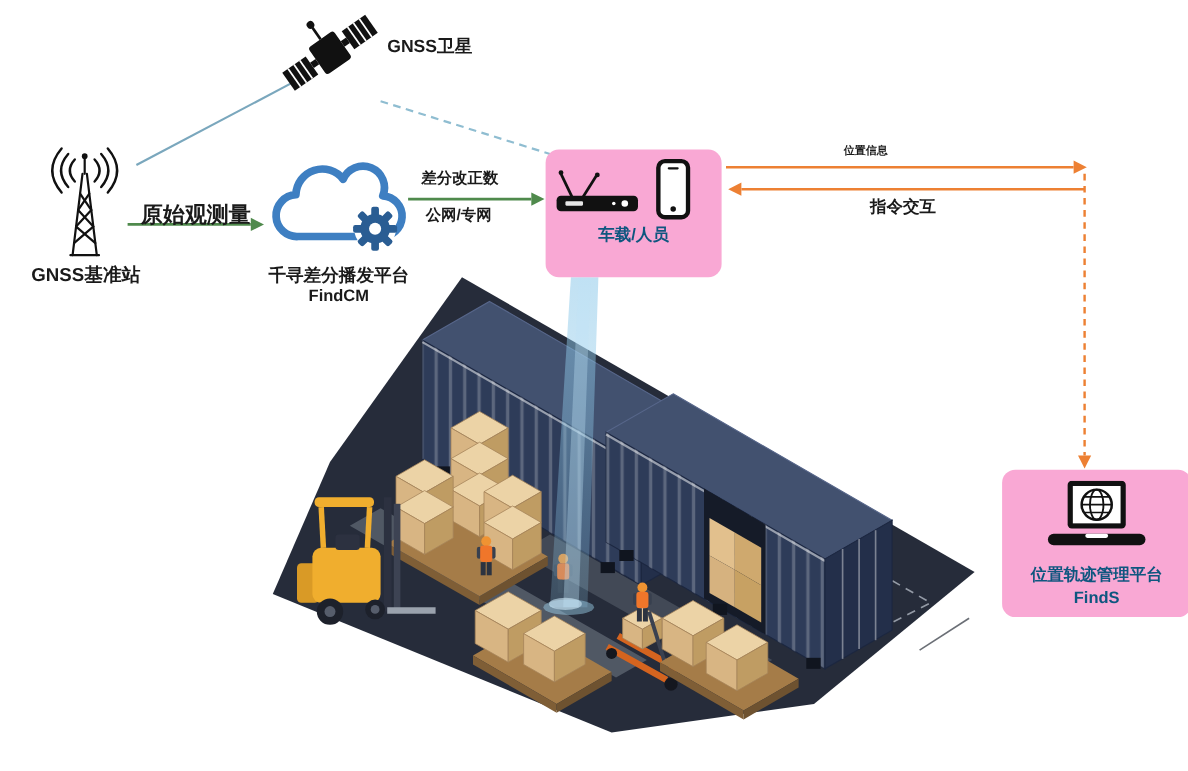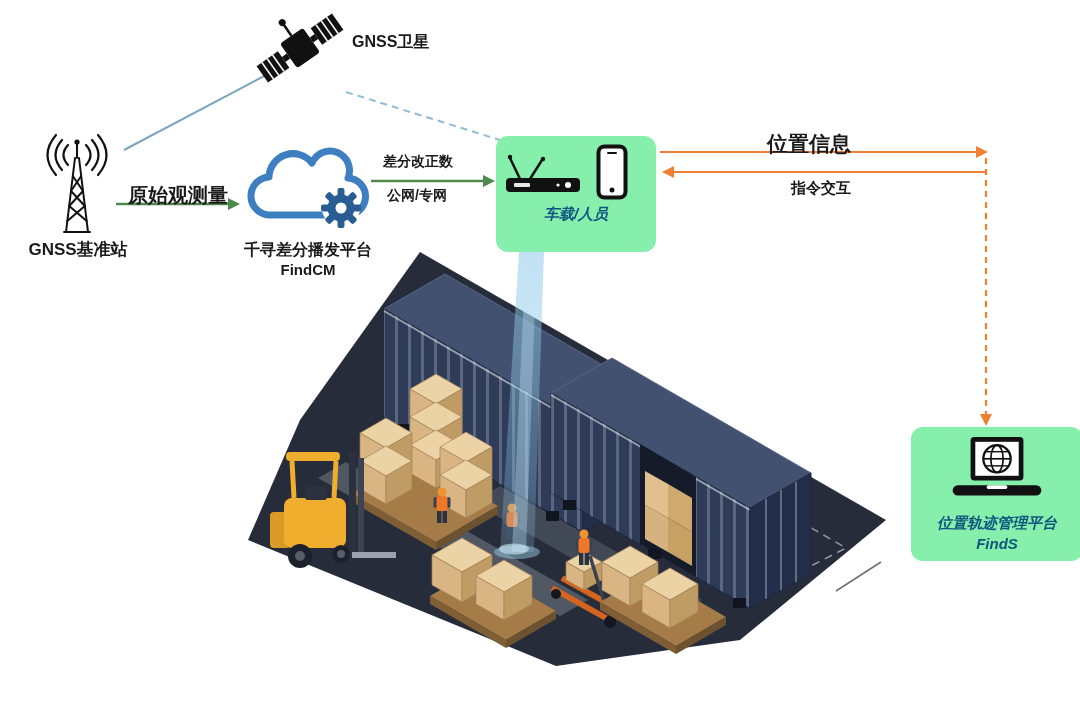--- a/index.html
+++ b/index.html
@@ -2,21 +2,21 @@
 <html><head>
 <meta charset="utf-8">
 <style>
   html,body{margin:0;padding:0;background:#fff;}
   .canvas{position:relative;width:1080px;height:701px;background:#ffffff;overflow:hidden;
           font-family:"Liberation Sans","DejaVu Sans",sans-serif;}
   .canvas svg.scene{position:absolute;left:0;top:0;}
   .icon-abs{position:absolute;}
   .lbl{position:absolute;color:#1a1a1a;white-space:nowrap;}
   .lbl.center{text-align:center;}
-  .panel{position:absolute;background:#86efac;border-radius:12px;font-style:italic;}
+  .panel{position:absolute;background:#f9a8d4;border-radius:12px;}
   .panel .ptxt{position:absolute;left:0;right:0;text-align:center;color:#0e567f;
                font-weight:bold;font-size:15px;line-height:19px;}
 </style>
 </head>
 <body>
 
 <div class="canvas">
 
   <svg class="scene" width="1080" height="701" viewBox="0 0 1080 701">
     <defs>
@@ -304,16 +304,16 @@
   <div class="lbl center" style="left:8px;top:238px;width:140px;font-size:17px;font-weight:bold;">GNSS基准站</div>
 
   <div class="lbl center" style="left:128px;top:182px;width:96px;font-size:20px;font-weight:600;">原始观测量</div>
 
   <div class="lbl center" style="left:223px;top:240px;width:170px;font-size:16px;font-weight:bold;">千寻差分播发平台</div>
   <div class="lbl center" style="left:223px;top:261px;width:170px;font-size:15px;font-weight:bold;">FindCM</div>
 
   <div class="lbl" style="left:383px;top:153px;font-size:14px;font-weight:600;">差分改正数</div>
   <div class="lbl" style="left:387px;top:187px;font-size:14px;font-weight:600;">公网/专网</div>
 
-  <div class="lbl" style="left:767px;top:130px;font-size:21px;font-weight:bold;">位置信息</div>
+  <div class="lbl" style="left:767px;top:130px;font-size:10px;font-weight:bold;">位置信息</div>
   <div class="lbl" style="left:767px;top:179px;font-size:15px;font-weight:bold;margin-left:24px;">指令交互</div>
 
 </div>
 
 </body></html>

